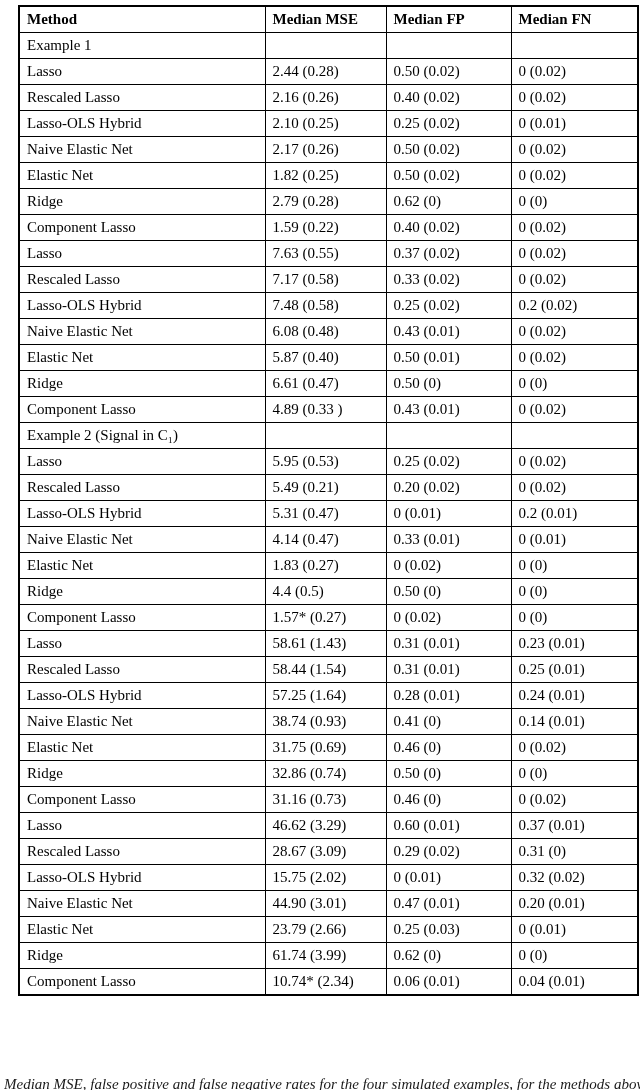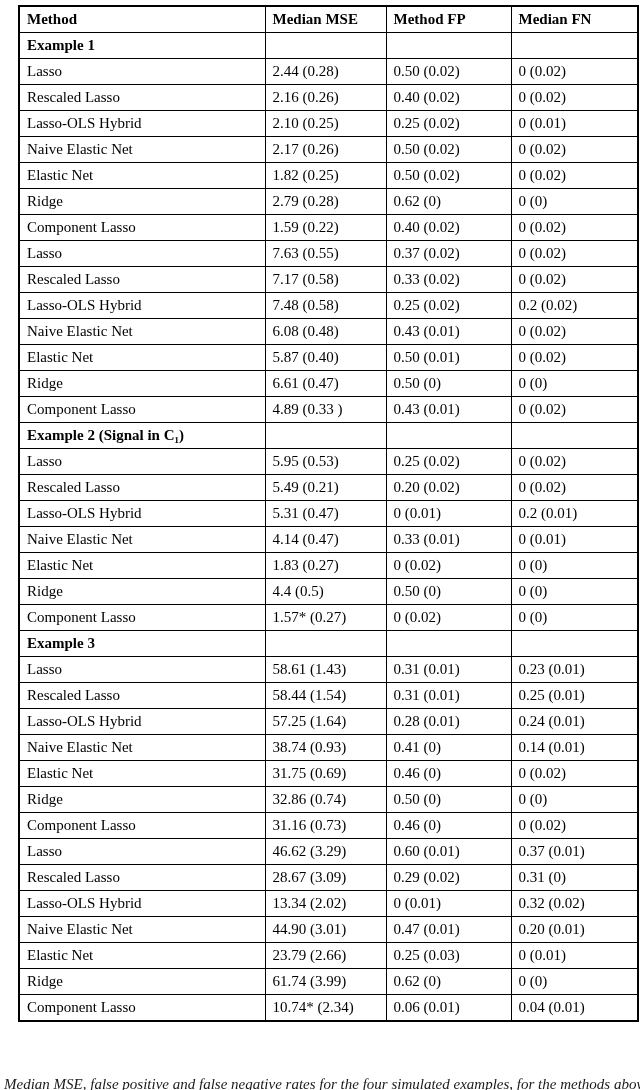--- a/index.html
+++ b/index.html
@@ -39,21 +39,21 @@
     text-align: left;
     vertical-align: middle;
     white-space: nowrap;
     overflow: hidden;
     font-weight: normal;
   }
   table.results th {
     font-weight: bold;
   }
   table.results td.section-title {
-    font-weight: bold;
+    font-weight: normal;
     margin-top: 27px;
   }
   .caption {
     position: absolute;
     left: 4px;
     top: 1076px;
     width: 636px;
     font-size: 15px;
     font-style: italic;
     white-space: nowrap;
@@ -70,21 +70,21 @@
     <colgroup>
       <col style="width:246px">
       <col style="width:121px">
       <col style="width:125px">
       <col style="width:127px">
     </colgroup>
     <thead>
       <tr>
         <th>Method</th>
         <th>Median MSE</th>
-        <th>Method FP</th>
+        <th>Median FP</th>
         <th>Median FN</th>
       </tr>
     </thead>
     <tbody id="table-body">
         <tr>
           <td class="section-title">Example 1</td>
           <td></td>
           <td></td>
           <td></td>
         </tr>
@@ -214,26 +214,20 @@
           <td>0.50 (0)</td>
           <td>0 (0)</td>
         </tr>
         <tr>
           <td>Component Lasso</td>
           <td>1.57* (0.27)</td>
           <td>0 (0.02)</td>
           <td>0 (0)</td>
         </tr>
         <tr>
-          <td class="section-title">Example 3</td>
-          <td></td>
-          <td></td>
-          <td></td>
-        </tr>
-        <tr>
           <td>Lasso</td>
           <td>58.61 (1.43)</td>
           <td>0.31 (0.01)</td>
           <td>0.23 (0.01)</td>
         </tr>
         <tr>
           <td>Rescaled Lasso</td>
           <td>58.44 (1.54)</td>
           <td>0.31 (0.01)</td>
           <td>0.25 (0.01)</td>
@@ -275,21 +269,21 @@
           <td>0.37 (0.01)</td>
         </tr>
         <tr>
           <td>Rescaled Lasso</td>
           <td>28.67 (3.09)</td>
           <td>0.29 (0.02)</td>
           <td>0.31 (0)</td>
         </tr>
         <tr>
           <td>Lasso-OLS Hybrid</td>
-          <td>13.34 (2.02)</td>
+          <td>15.75 (2.02)</td>
           <td>0 (0.01)</td>
           <td>0.32 (0.02)</td>
         </tr>
         <tr>
           <td>Naive Elastic Net</td>
           <td>44.90 (3.01)</td>
           <td>0.47 (0.01)</td>
           <td>0.20 (0.01)</td>
         </tr>
         <tr>

